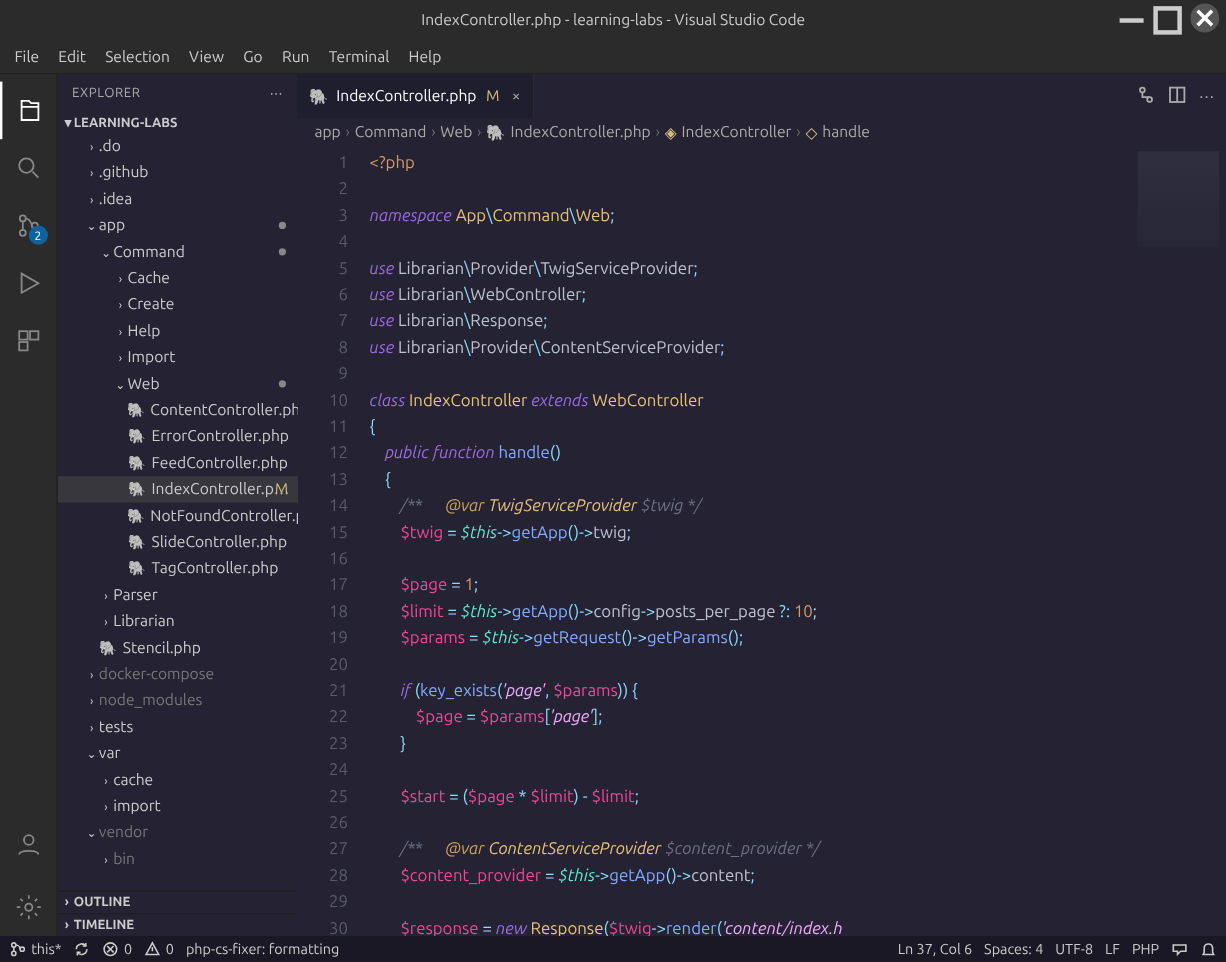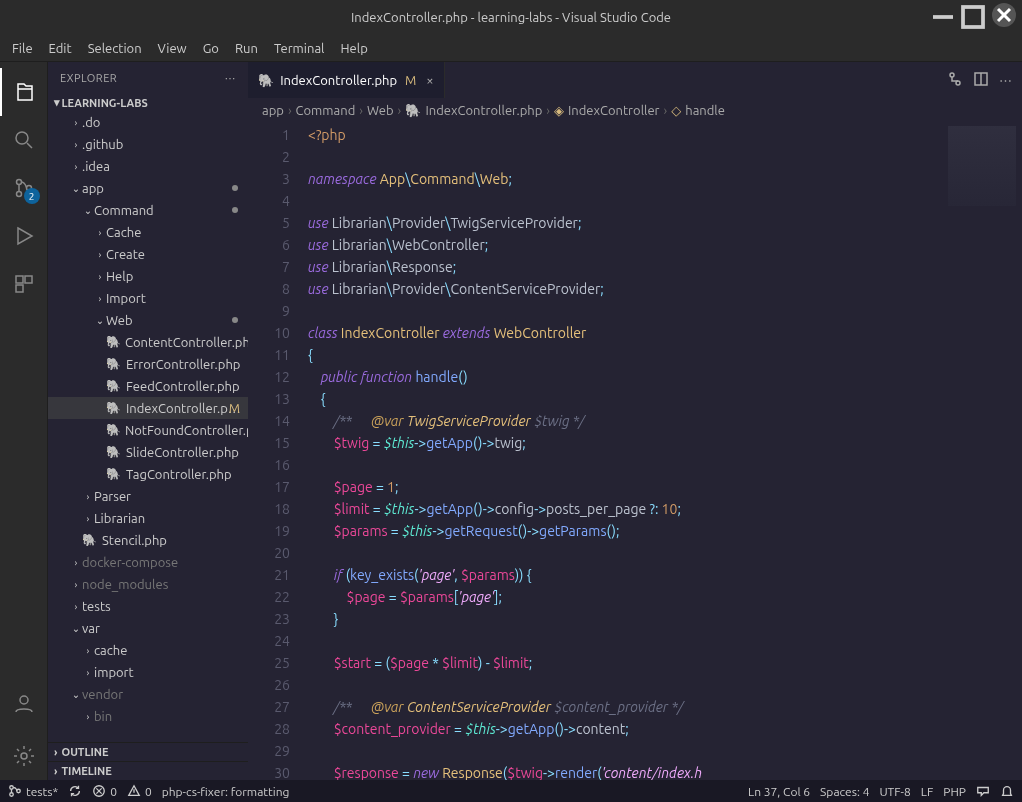--- a/index.html
+++ b/index.html
@@ -395,21 +395,21 @@
 
   <div class="statusbar">
     <div class="left">
       <span class="sb-item">
           <svg width="14" height="14" viewBox="0 0 16 16">
             <circle cx="4" cy="4" r="2"></circle>
             <circle cx="4" cy="12" r="2"></circle>
             <circle cx="12" cy="8" r="2"></circle>
             <path d="M4 6v4M6 4c4 0 4 4 4 4"></path>
           </svg>
-          <span>tests*</span>
+          <span>this*</span>
         </span>
       <span class="sb-item">
           <svg width="14" height="14" viewBox="0 0 16 16">
             <path d="M3 8a5 5 0 0 1 9-3M13 8a5 5 0 0 1-9 3"></path>
             <path d="M12 2v3h-3M4 14v-3h3"></path>
           </svg>
         </span>
       <span class="sb-item">
           <svg width="14" height="14" viewBox="0 0 16 16">
             <circle cx="8" cy="8" r="6"></circle>

